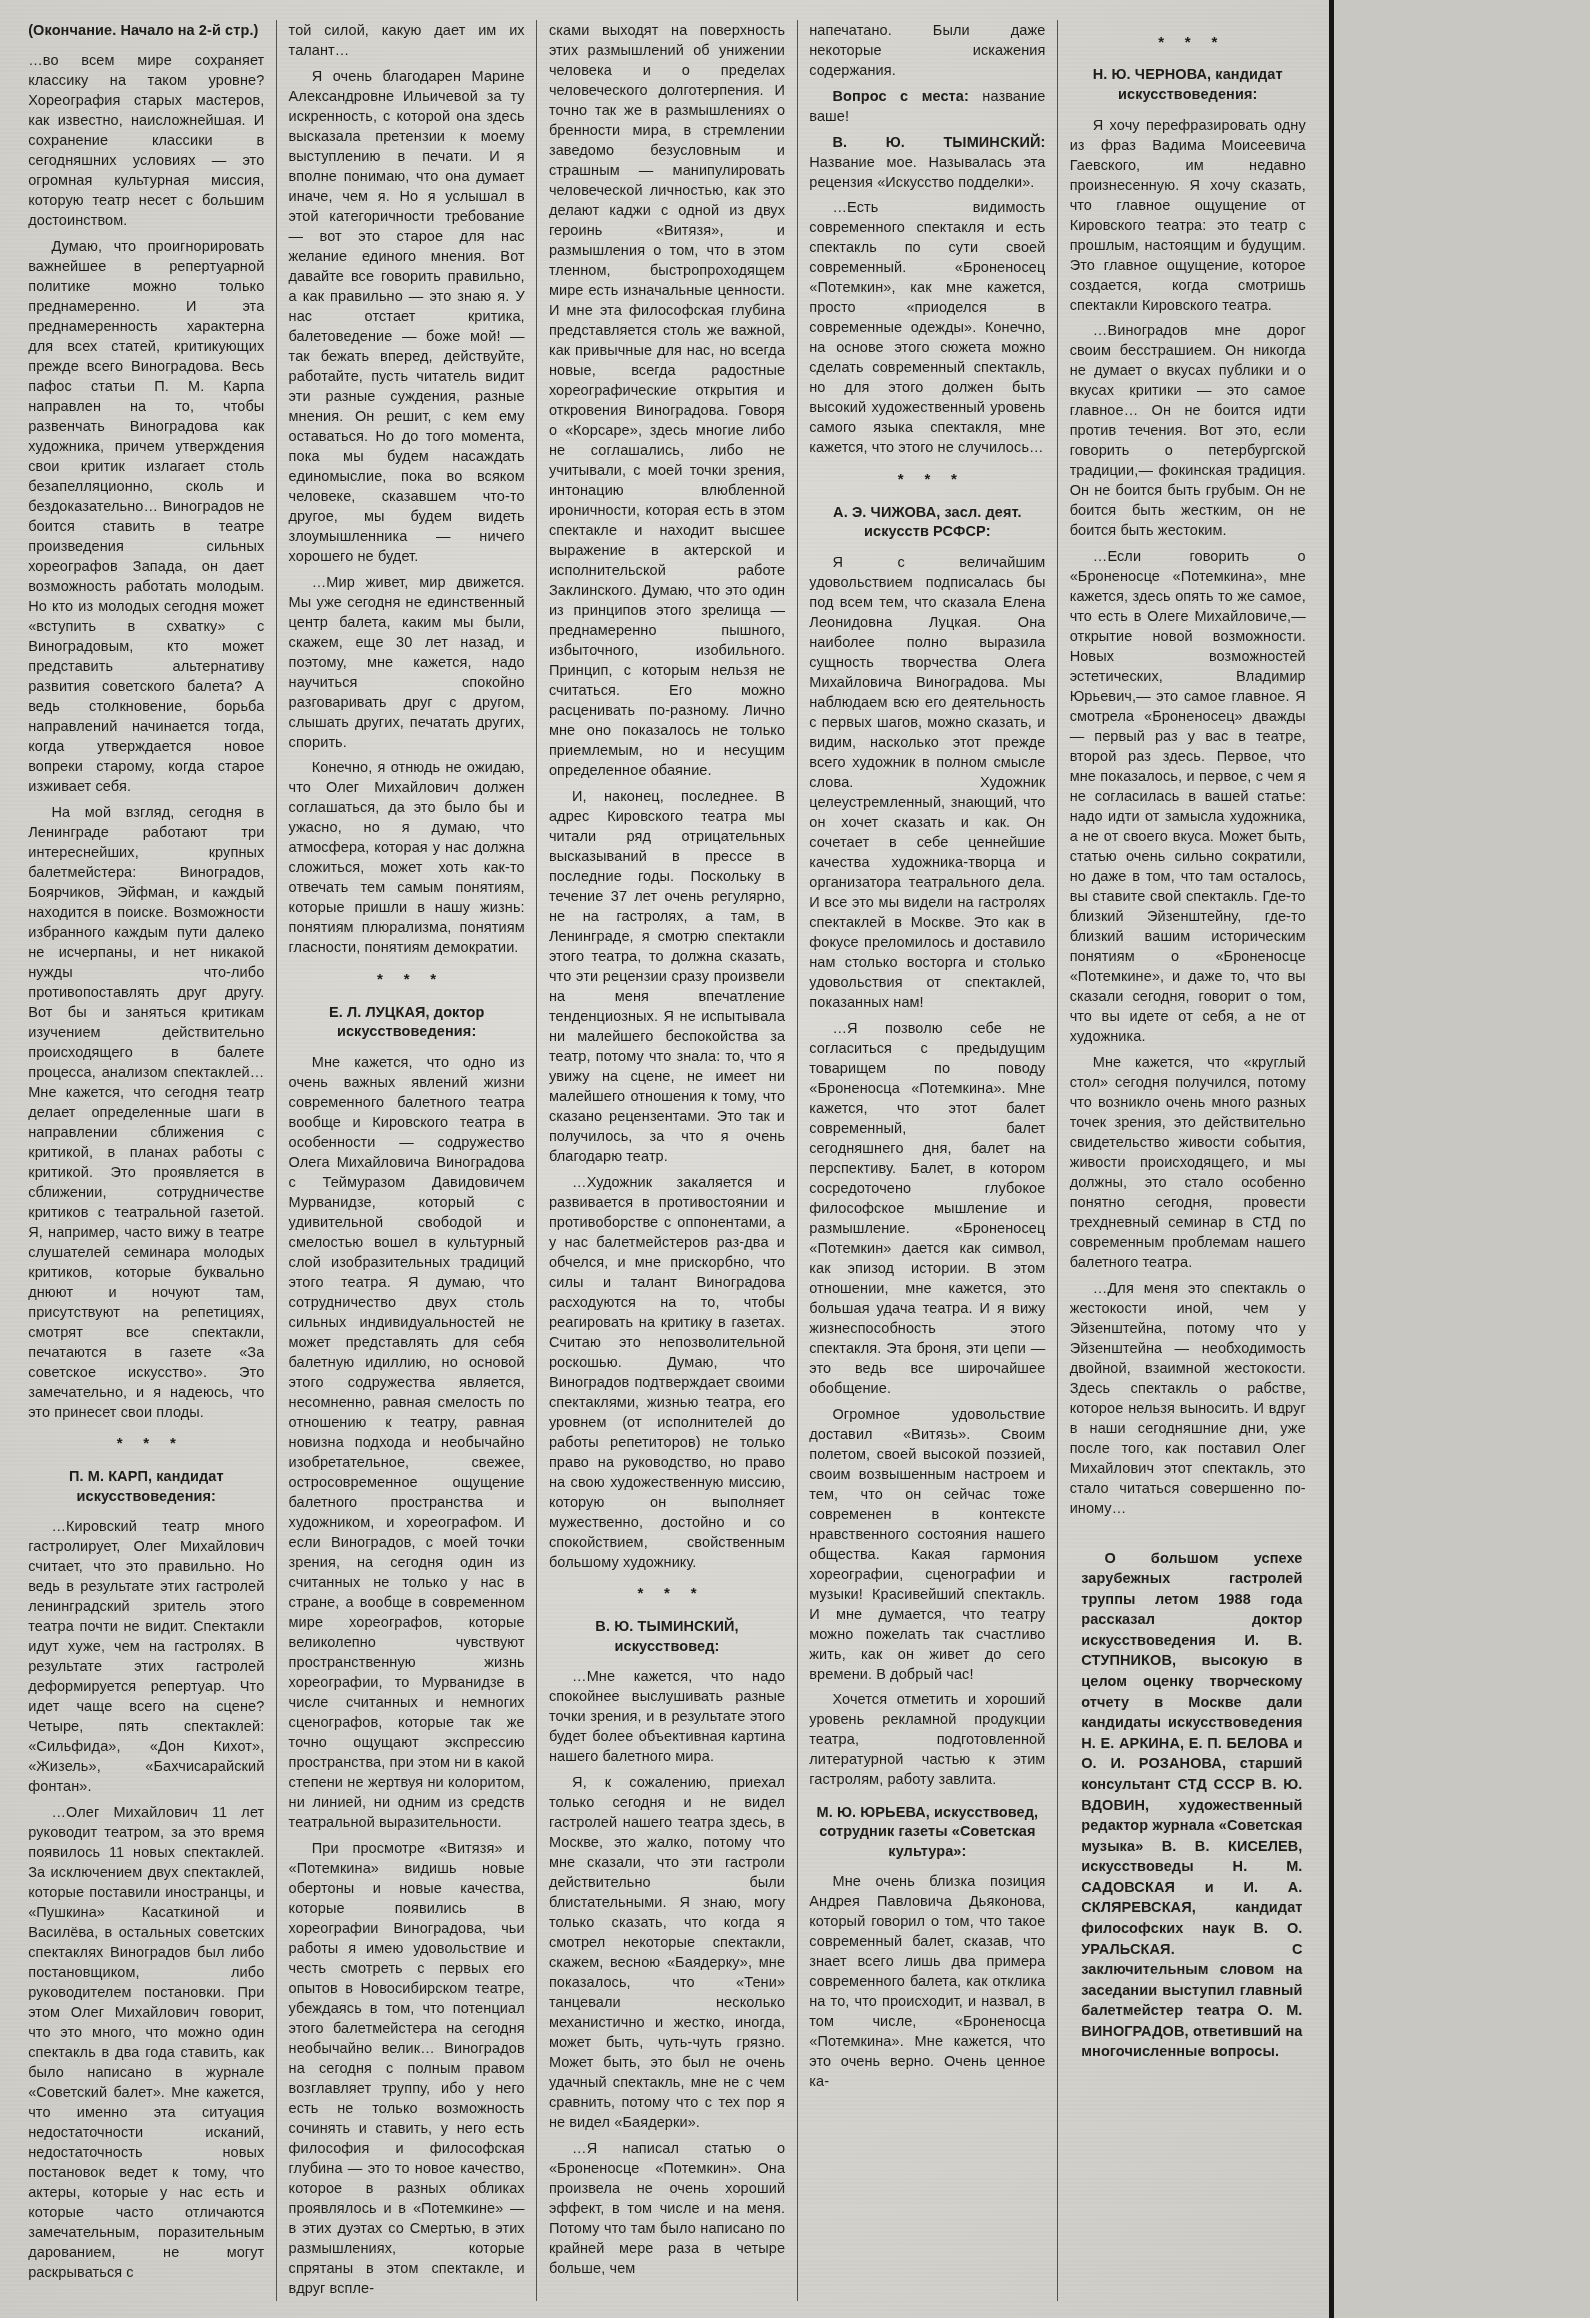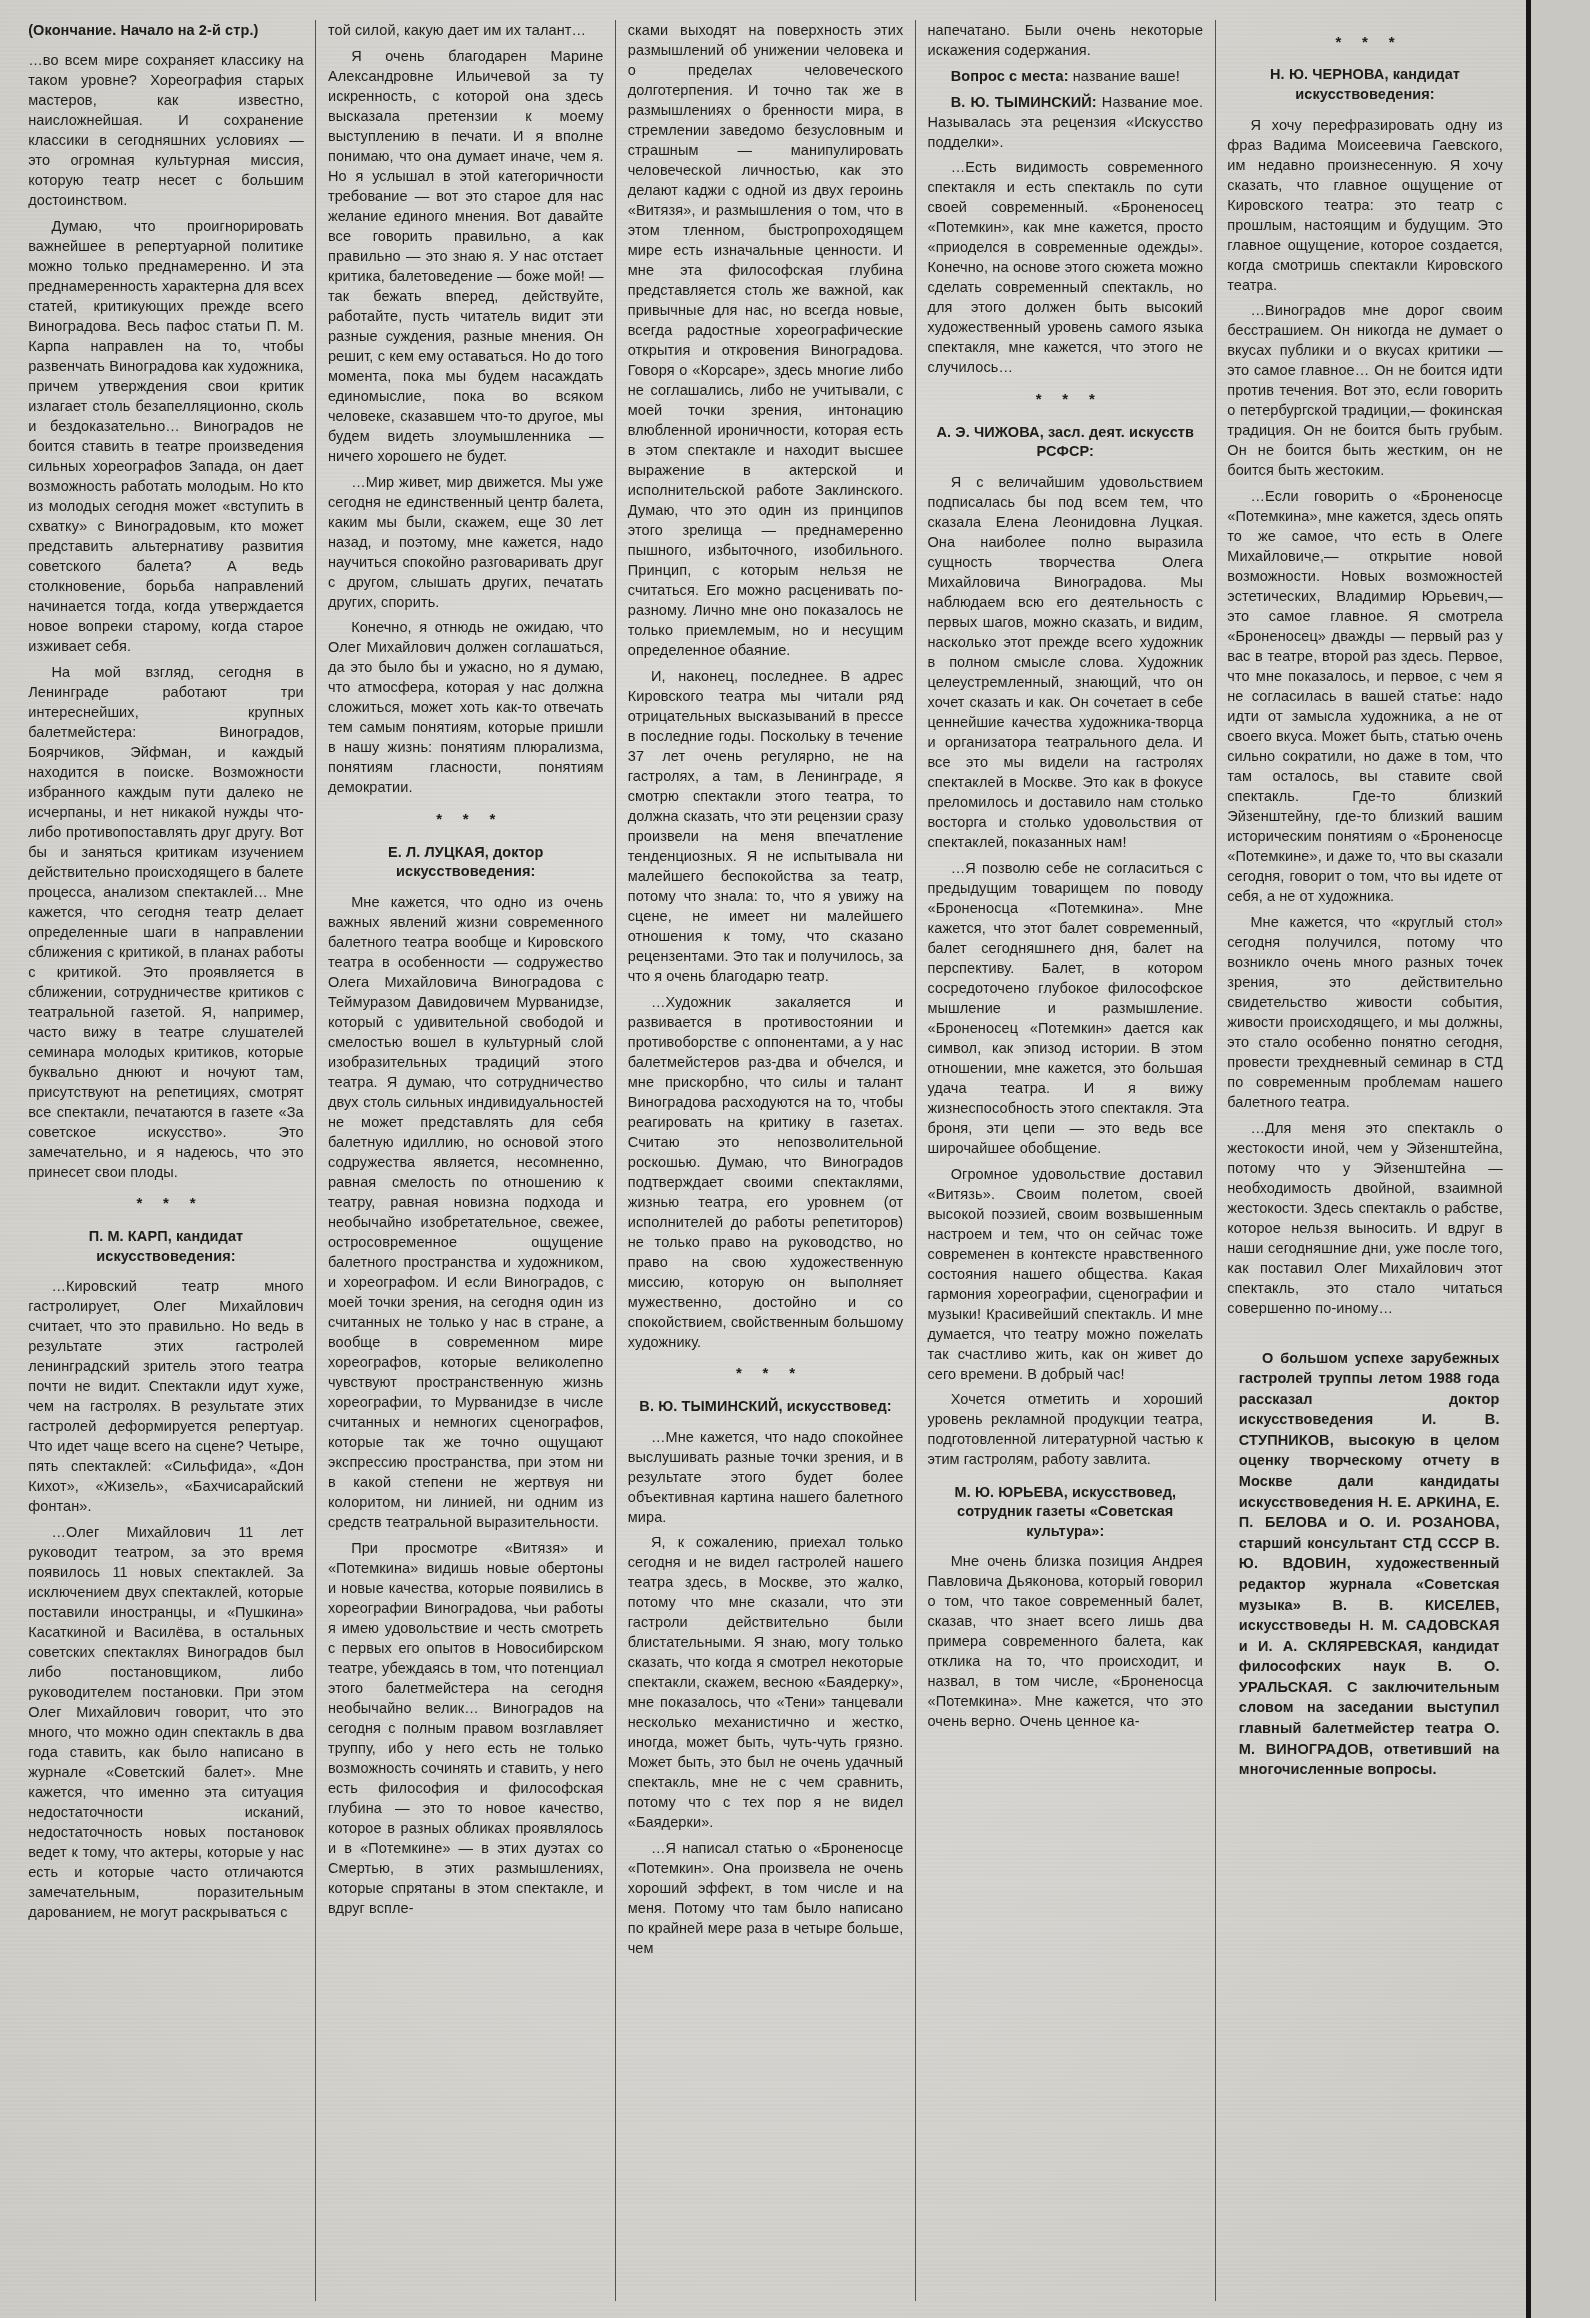--- a/index.html
+++ b/index.html
@@ -3,21 +3,21 @@
 <meta charset="utf-8">
 <style>
   html, body {
     margin: 0;
     padding: 0;
     background: #c9c7c2;
     font-family: "Liberation Sans", sans-serif;
   }
   .page {
     position: relative;
-    width: 1531px;
+    width: 1334px;
     height: 2319px;
     box-sizing: border-box;
     background: #d8d6d1;
     background-image:
       repeating-linear-gradient(0deg, rgba(0,0,0,0.015) 0 1.7px, transparent 1.7px 4.1px),
       radial-gradient(ellipse at 50% 40%, rgba(255,255,255,0.18), rgba(0,0,0,0.05));
     color: #1e1d1b;
     padding: 20px 11.6px 18px 16.6px;
     border-right: 5px solid #181715;
     overflow: hidden;
@@ -103,21 +103,21 @@
         <p class="para noindent">сками выходят на поверхность этих размышлений об унижении человека и о пределах человеческого долготерпения. И точно так же в размышлениях о бренности мира, в стремлении заведомо безусловным и страшным — манипулировать человеческой личностью, как это делают каджи с одной из двух героинь «Витязя», и размышления о том, что в этом тленном, быстропроходящем мире есть изначальные ценности. И мне эта философская глубина представляется столь же важной, как привычные для нас, но всегда новые, всегда радостные хореографические открытия и откровения Виноградова. Говоря о «Корсаре», здесь многие либо не соглашались, либо не учитывали, с моей точки зрения, интонацию влюбленной ироничности, которая есть в этом спектакле и находит высшее выражение в актерской и исполнительской работе Заклинского. Думаю, что это один из принципов этого зрелища — преднамеренно пышного, избыточного, изобильного. Принцип, с которым нельзя не считаться. Его можно расценивать по-разному. Лично мне оно показалось не только приемлемым, но и несущим определенное обаяние.</p>
         <p class="para">И, наконец, последнее. В адрес Кировского театра мы читали ряд отрицательных высказываний в прессе в последние годы. Поскольку в течение 37 лет очень регулярно, не на гастролях, а там, в Ленинграде, я смотрю спектакли этого театра, то должна сказать, что эти рецензии сразу произвели на меня впечатление тенденциозных. Я не испытывала ни малейшего беспокойства за театр, потому что знала: то, что я увижу на сцене, не имеет ни малейшего отношения к тому, что сказано рецензентами. Это так и получилось, за что я очень благодарю театр.</p>
         <p class="para">…Художник закаляется и развивается в противостоянии и противоборстве с оппонентами, а у нас балетмейстеров раз-два и обчелся, и мне прискорбно, что силы и талант Виноградова расходуются на то, чтобы реагировать на критику в газетах. Считаю это непозволительной роскошью. Думаю, что Виноградов подтверждает своими спектаклями, жизнью театра, его уровнем (от исполнителей до работы репетиторов) не только право на руководство, но право на свою художественную миссию, которую он выполняет мужественно, достойно и со спокойствием, свойственным большому художнику.</p>
         <div class="stars">* * *</div>
         <h3 class="speaker">В. Ю. ТЫМИНСКИЙ, искусствовед:</h3>
         <p class="para">…Мне кажется, что надо спокойнее выслушивать разные точки зрения, и в результате этого будет более объективная картина нашего балетного мира.</p>
         <p class="para">Я, к сожалению, приехал только сегодня и не видел гастролей нашего театра здесь, в Москве, это жалко, потому что мне сказали, что эти гастроли действительно были блистательными. Я знаю, могу только сказать, что когда я смотрел некоторые спектакли, скажем, весною «Баядерку», мне показалось, что «Тени» танцевали несколько механистично и жестко, иногда, может быть, чуть-чуть грязно. Может быть, это был не очень удачный спектакль, мне не с чем сравнить, потому что с тех пор я не видел «Баядерки».</p>
         <p class="para">…Я написал статью о «Броненосце «Потемкин». Она произвела не очень хороший эффект, в том числе и на меня. Потому что там было написано по крайней мере раза в четыре больше, чем</p>
       </div>
       <div class="column">
-        <p class="para noindent">напечатано. Были очень некоторые искажения содержания.</p>
+        <p class="para noindent">напечатано. Были даже некоторые искажения содержания.</p>
         <p class="para"><strong class="lead">Вопрос с места: </strong>название ваше!</p>
         <p class="para"><strong class="lead">В. Ю. ТЫМИНСКИЙ: </strong>Название мое. Называлась эта рецензия «Искусство подделки».</p>
         <p class="para">…Есть видимость современного спектакля и есть спектакль по сути своей современный. «Броненосец «Потемкин», как мне кажется, просто «приоделся в современные одежды». Конечно, на основе этого сюжета можно сделать современный спектакль, но для этого должен быть высокий художественный уровень самого языка спектакля, мне кажется, что этого не случилось…</p>
         <div class="stars">* * *</div>
         <h3 class="speaker">А. Э. ЧИЖОВА, засл. деят. искусств РСФСР:</h3>
         <p class="para">Я с величайшим удовольствием подписалась бы под всем тем, что сказала Елена Леонидовна Луцкая. Она наиболее полно выразила сущность творчества Олега Михайловича Виноградова. Мы наблюдаем всю его деятельность с первых шагов, можно сказать, и видим, насколько этот прежде всего художник в полном смысле слова. Художник целеустремленный, знающий, что он хочет сказать и как. Он сочетает в себе ценнейшие качества художника-творца и организатора театрального дела. И все это мы видели на гастролях спектаклей в Москве. Это как в фокусе преломилось и доставило нам столько восторга и столько удовольствия от спектаклей, показанных нам!</p>
         <p class="para">…Я позволю себе не согласиться с предыдущим товарищем по поводу «Броненосца «Потемкина». Мне кажется, что этот балет современный, балет сегодняшнего дня, балет на перспективу. Балет, в котором сосредоточено глубокое философское мышление и размышление. «Броненосец «Потемкин» дается как символ, как эпизод истории. В этом отношении, мне кажется, это большая удача театра. И я вижу жизнеспособность этого спектакля. Эта броня, эти цепи — это ведь все широчайшее обобщение.</p>
         <p class="para">Огромное удовольствие доставил «Витязь». Своим полетом, своей высокой поэзией, своим возвышенным настроем и тем, что он сейчас тоже современен в контексте нравственного состояния нашего общества. Какая гармония хореографии, сценографии и музыки! Красивейший спектакль. И мне думается, что театру можно пожелать так счастливо жить, как он живет до сего времени. В добрый час!</p>
         <p class="para">Хочется отметить и хороший уровень рекламной продукции театра, подготовленной литературной частью к этим гастролям, работу завлита.</p>
         <h3 class="speaker">М. Ю. ЮРЬЕВА, искусствовед, сотрудник газеты «Советская культура»:</h3>

